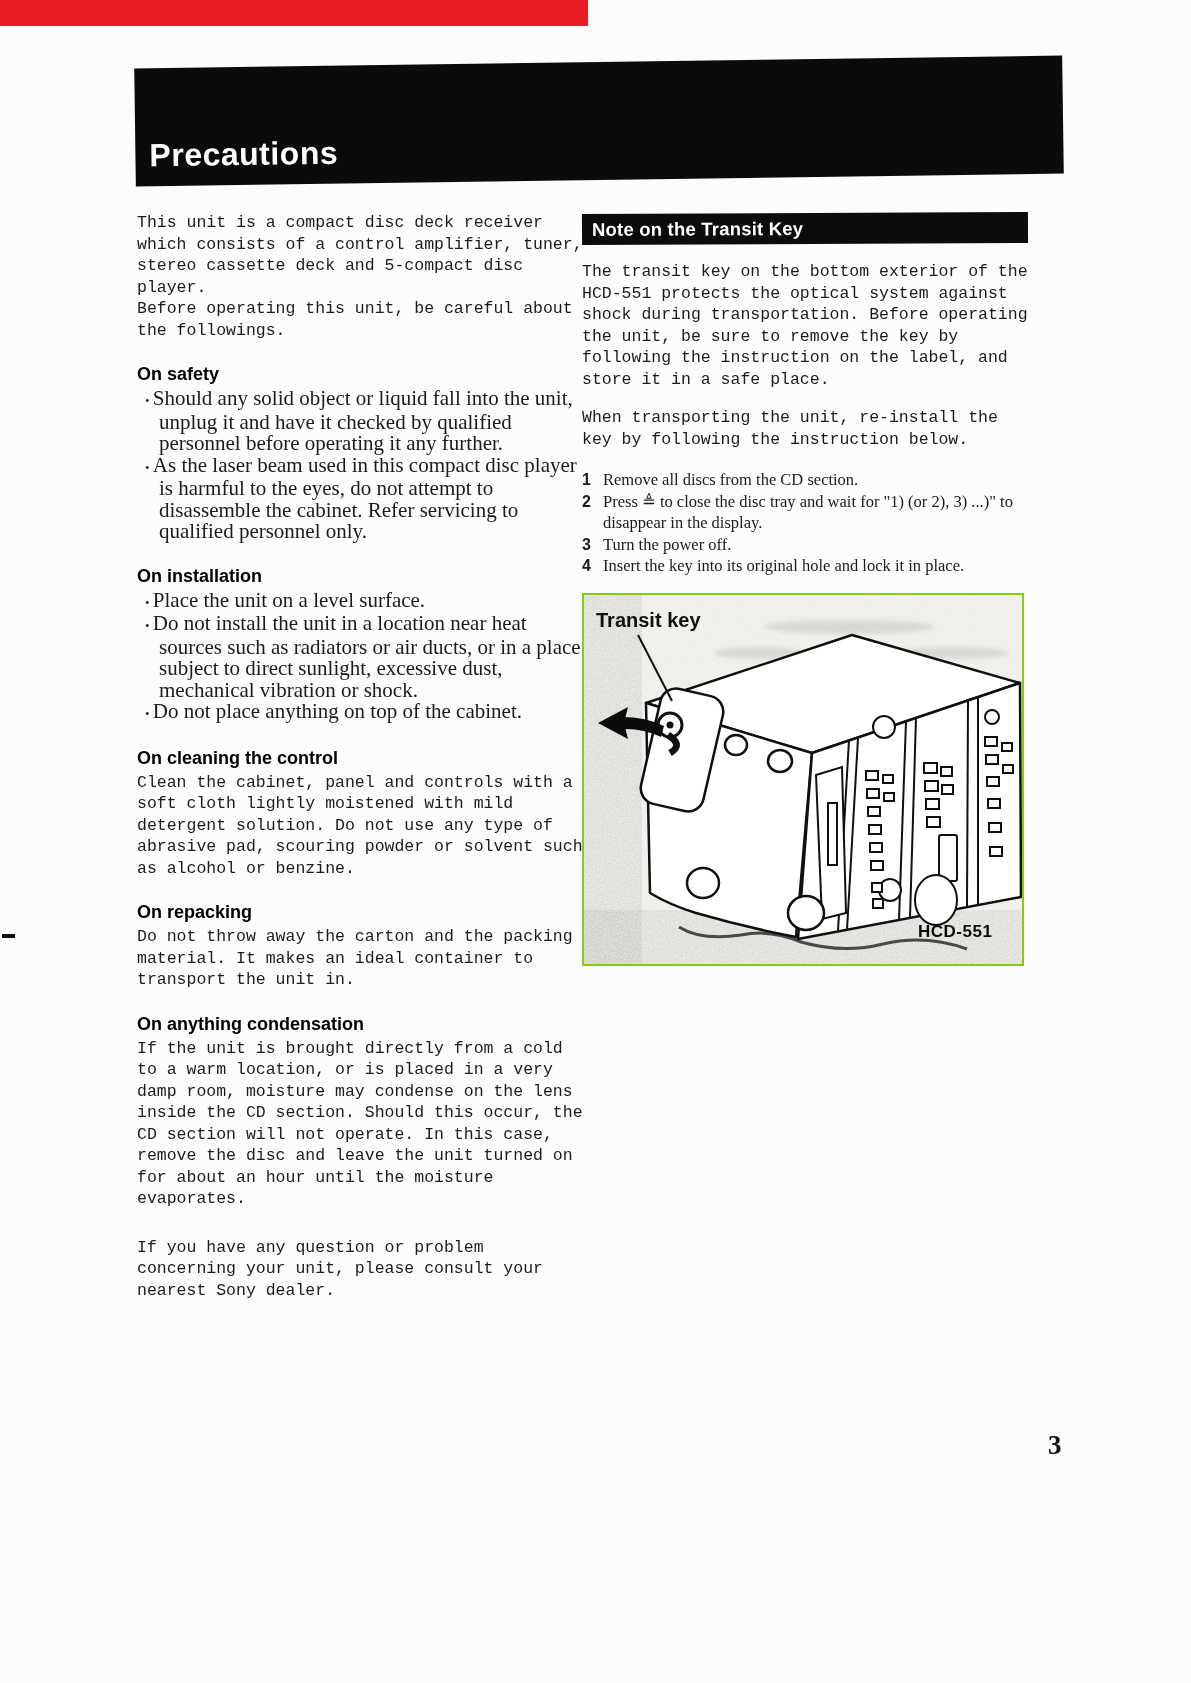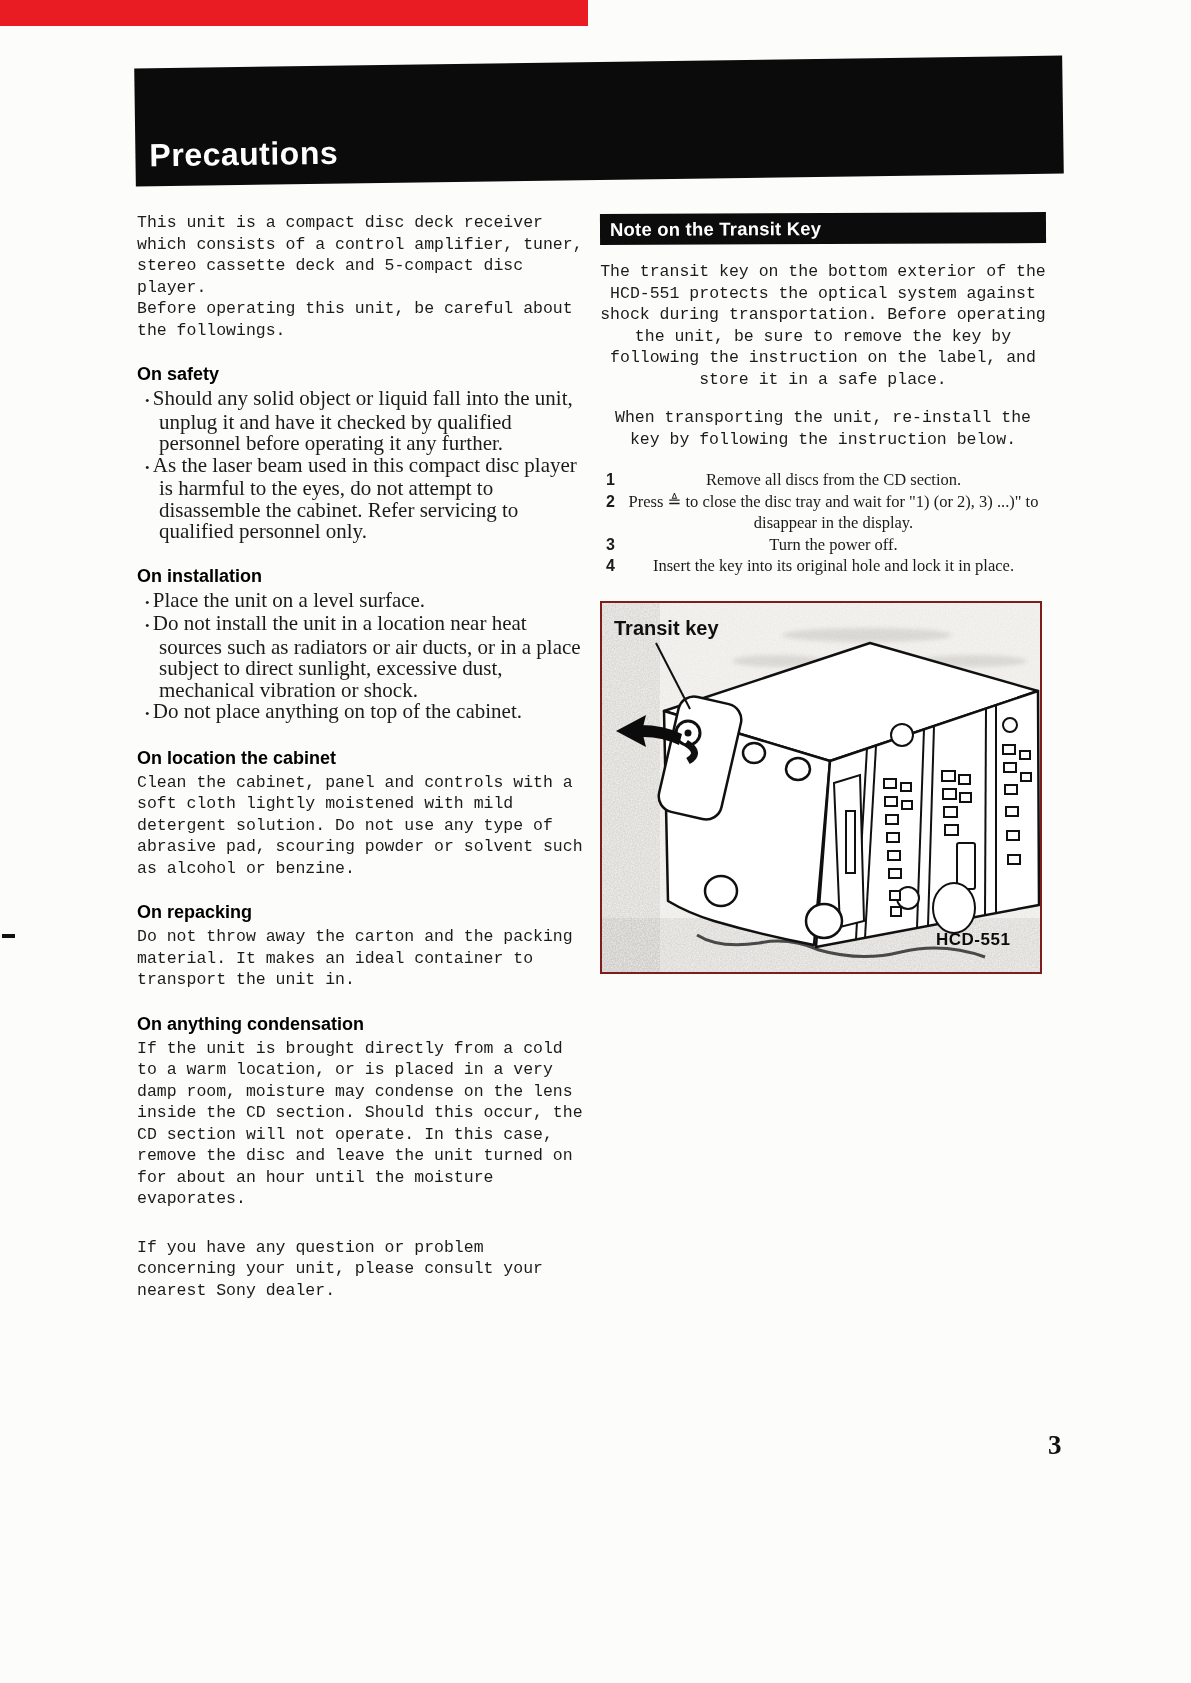--- a/index.html
+++ b/index.html
@@ -18,21 +18,21 @@
     background:#0b0b0b;transform:rotate(-0.8deg);
   }
   .title-text{
     position:absolute;left:14px;bottom:12px;color:#fff;
     font-family:"Liberation Sans",sans-serif;font-weight:bold;
     font-size:32px;letter-spacing:.5px;
   }
 
   
   .col-left{position:absolute;left:137px;top:212px;width:450px;}
-  .col-right{position:absolute;left:600px;top:213px;width:446px;text-align:center;}
+  .col-right{position:absolute;left:582px;top:213px;width:446px;}
 
   p{margin:0;font-size:16.5px;line-height:21.5px;font-family:Liberation Mono, monospace;}
   .sec-heading{
     font-family:"Liberation Sans",sans-serif;font-weight:bold;
     font-size:18px;margin:23px 0 3px 0;color:#000000;
   }
   ul.bullets{list-style:none;margin:0;padding:0 0 0 8px;}
   ul.bullets li{
     font-size:21px;line-height:21.5px;
     padding-left:14px;text-indent:-14px;margin:0;
@@ -53,21 +53,21 @@
   .steps{margin-top:19px;}
   .step{display:flex;font-size:16.5px;line-height:21.5px;}
   .step-num{
     width:21px;flex:none;font-family:"Liberation Sans",sans-serif;
     font-weight:bold;font-size:16px;
   }
   .step-text{flex:1;}
 
   
   .figure-box{
-    margin-top:24px;width:442px;height:373px;border:2px solid #7f1d1d;
+    margin-top:16px;width:442px;height:373px;border:2px solid #84cc16;
     box-sizing:border-box;background:#f7f6f3;position:relative;
   }
   .figure-box svg{display:block;}
 
   .page-number{
     position:absolute;left:1048px;top:1430px;
     font-family:"Liberation Serif",serif;font-weight:bold;font-size:27px;color:#111;
   }
 </style>
 </head>
@@ -90,21 +90,21 @@
     <li>As the laser beam used in this compact disc player is harmful to the eyes, do not attempt to disassemble the cabinet.  Refer servicing to qualified personnel only.</li>
   </ul>
 
   <div class="sec-heading">On installation</div>
   <ul class="bullets">
     <li>Place the unit on a level surface.</li>
     <li>Do not install the unit in a location near heat sources such as radiators or air ducts, or in a place subject to direct sunlight, excessive dust, mechanical vibration or shock.</li>
     <li>Do not place anything on top of the cabinet.</li>
   </ul>
 
-  <div class="sec-heading">On location the cabinet</div>
+  <div class="sec-heading">On cleaning the control</div>
   <p>Clean the cabinet, panel and controls with a soft cloth lightly moistened with mild detergent solution. Do not use any type of abrasive pad, scouring powder or solvent such as alcohol or benzine.</p>
 
   <div class="sec-heading">On repacking</div>
   <p>Do not throw away the carton and the packing material. It makes an ideal container to transport the unit in.</p>
 
   <div class="sec-heading">On anything condensation</div>
   <p>If the unit is brought directly from a cold to a warm location, or is placed in a very damp room, moisture may condense on the lens inside the CD section.  Should this occur, the CD section will not operate.  In this case, remove the disc and leave the unit turned on for about an hour until the moisture evaporates.</p>
 
   <p class="closing">If you have any question or problem concerning your unit, please consult your nearest Sony dealer.</p>
 </div>

